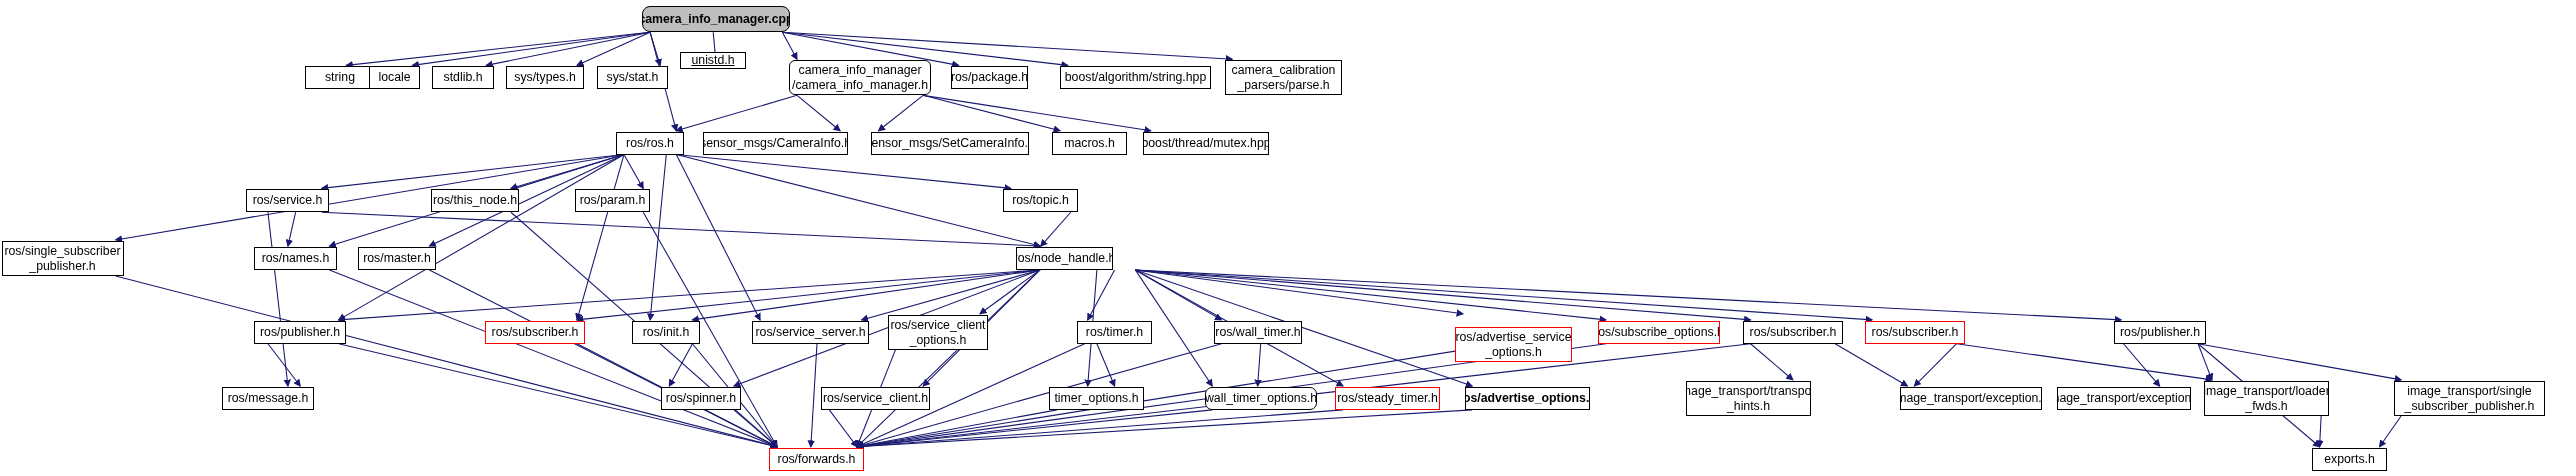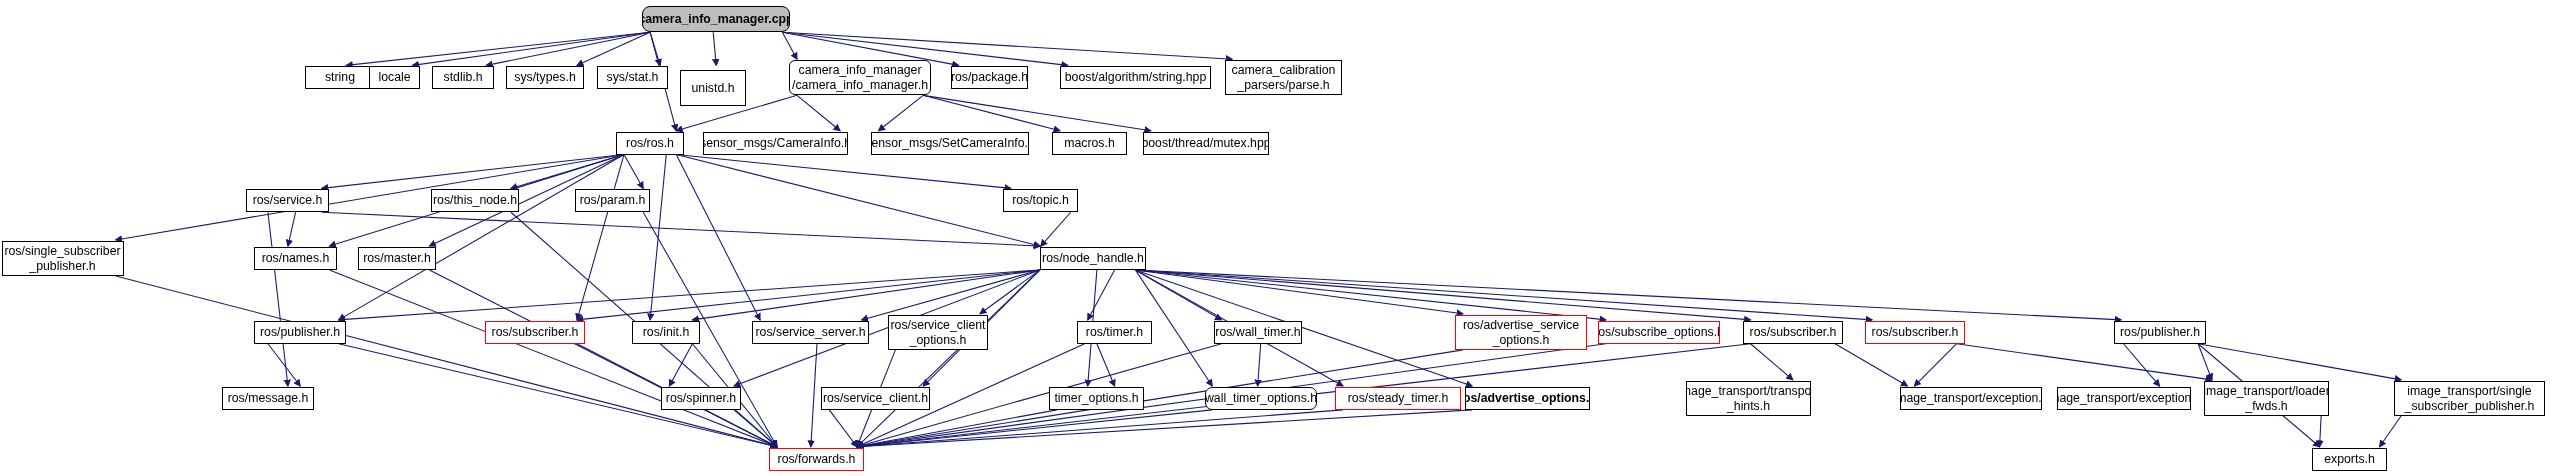--- a/index.html
+++ b/index.html
@@ -151,61 +151,61 @@
         <line x1="3018" y1="541" x2="3016" y2="581" class="edge-line" marker-end="url(#arrow)"></line>
       </g>
   </svg>
   <div id="nodes-layer">
       <div class="node main" style="left: 642px; top: 6.2px; width: 148px; height: 26px;">camera_info_manager.cpp</div>
       <div class="node" style="left: 305px; top: 66px; width: 70px; height: 23px;">string</div>
       <div class="node" style="left: 369px; top: 66px; width: 51px; height: 23px;">locale</div>
       <div class="node" style="left: 432px; top: 66px; width: 62px; height: 23px;">stdlib.h</div>
       <div class="node" style="left: 506px; top: 66px; width: 78px; height: 23px;">sys/types.h</div>
       <div class="node" style="left: 597px; top: 66px; width: 71px; height: 23px;">sys/stat.h</div>
-      <div class="node" style="left: 680px; top: 70px; width: 66px; height: 36px;">unistd.h</div>
+      <div class="node" style="left: 680px; top: 52px; width: 66px; height: 17px; text-decoration: underline;">unistd.h</div>
       <div class="node" style="left: 789px; top: 60px; width: 142px; height: 35px; border-radius: 6px;">camera_info_manager
 /camera_info_manager.h</div>
       <div class="node" style="left: 951px; top: 66px; width: 77px; height: 23px;">ros/package.h</div>
       <div class="node" style="left: 1060px; top: 66px; width: 151px; height: 23px;">boost/algorithm/string.hpp</div>
       <div class="node" style="left: 1225px; top: 60px; width: 117px; height: 35px;">camera_calibration
 _parsers/parse.h</div>
       <div class="node" style="left: 616px; top: 132px; width: 68px; height: 23px;">ros/ros.h</div>
       <div class="node" style="left: 703px; top: 132px; width: 145px; height: 23px;">sensor_msgs/CameraInfo.h</div>
       <div class="node" style="left: 871px; top: 132px; width: 158px; height: 23px;">sensor_msgs/SetCameraInfo.h</div>
       <div class="node" style="left: 1052px; top: 132px; width: 75px; height: 23px;">macros.h</div>
       <div class="node" style="left: 1143px; top: 132px; width: 126px; height: 23px;">boost/thread/mutex.hpp</div>
       <div class="node" style="left: 246px; top: 189px; width: 83px; height: 23px;">ros/service.h</div>
       <div class="node" style="left: 431px; top: 189px; width: 88px; height: 23px;">ros/this_node.h</div>
       <div class="node" style="left: 575px; top: 189px; width: 75px; height: 23px;">ros/param.h</div>
       <div class="node" style="left: 1003px; top: 189px; width: 75px; height: 23px;">ros/topic.h</div>
       <div class="node" style="left: 1.5px; top: 241px; width: 122px; height: 35px;">ros/single_subscriber
 _publisher.h</div>
       <div class="node" style="left: 254px; top: 247px; width: 83px; height: 23px;">ros/names.h</div>
       <div class="node" style="left: 358px; top: 247px; width: 78px; height: 23px;">ros/master.h</div>
-      <div class="node" style="left: 1040px; top: 247px; width: 106px; height: 23px;">ros/node_handle.h</div>
+      <div class="node" style="left: 1016px; top: 247px; width: 97px; height: 23px;">ros/node_handle.h</div>
       <div class="node" style="left: 254px; top: 321px; width: 92px; height: 23px;">ros/publisher.h</div>
       <div class="node truncated" style="left: 485px; top: 321px; width: 100px; height: 23px;">ros/subscriber.h</div>
       <div class="node" style="left: 632px; top: 321px; width: 68px; height: 23px;">ros/init.h</div>
       <div class="node" style="left: 752px; top: 321px; width: 117px; height: 23px;">ros/service_server.h</div>
       <div class="node" style="left: 888px; top: 315px; width: 100px; height: 35px;">ros/service_client
 _options.h</div>
       <div class="node" style="left: 1077px; top: 321px; width: 75px; height: 23px;">ros/timer.h</div>
       <div class="node" style="left: 1214px; top: 321px; width: 88px; height: 23px;">ros/wall_timer.h</div>
-      <div class="node truncated" style="left: 1455px; top: 315px; width: 132px; height: 35px;">ros/advertise_service
+      <div class="node truncated" style="left: 1455px; top: 327px; width: 117px; height: 35px;">ros/advertise_service
 _options.h</div>
       <div class="node truncated" style="left: 1598px; top: 321px; width: 122px; height: 23px;">ros/subscribe_options.h</div>
       <div class="node" style="left: 1743px; top: 321px; width: 100px; height: 23px;">ros/subscriber.h</div>
       <div class="node truncated" style="left: 1865px; top: 321px; width: 100px; height: 23px;">ros/subscriber.h</div>
       <div class="node" style="left: 2114px; top: 321px; width: 92px; height: 23px;">ros/publisher.h</div>
       <div class="node" style="left: 222px; top: 387px; width: 92px; height: 23px;">ros/message.h</div>
       <div class="node" style="left: 661px; top: 387px; width: 80px; height: 23px;">ros/spinner.h</div>
       <div class="node" style="left: 821px; top: 387px; width: 109px; height: 23px;">ros/service_client.h</div>
       <div class="node" style="left: 1049px; top: 387px; width: 95px; height: 23px;">timer_options.h</div>
       <div class="node" style="left: 1205px; top: 387px; width: 112px; height: 23px; border-radius: 7px;">wall_timer_options.h</div>
-      <div class="node truncated" style="left: 1335px; top: 387px; width: 126px; height: 23px;">ros/steady_timer.h</div>
+      <div class="node truncated" style="left: 1335px; top: 387px; width: 105px; height: 23px;">ros/steady_timer.h</div>
       <div class="node" style="left: 1465px; top: 387px; width: 125px; height: 23px; font-weight: bold;">ros/advertise_options.h</div>
       <div class="node" style="left: 1686px; top: 381px; width: 125px; height: 35px;">image_transport/transport
 _hints.h</div>
       <div class="node" style="left: 1900px; top: 387px; width: 142px; height: 23px;">image_transport/exception.h</div>
       <div class="node" style="left: 2057px; top: 387px; width: 134px; height: 23px;">image_transport/exception.h</div>
       <div class="node" style="left: 2204px; top: 381px; width: 125px; height: 35px;">image_transport/loader
 _fwds.h</div>
       <div class="node" style="left: 2394px; top: 381px; width: 151px; height: 35px;">image_transport/single
 _subscriber_publisher.h</div>
       <div class="node truncated" style="left: 769px; top: 448px; width: 95px; height: 23px;">ros/forwards.h</div>

